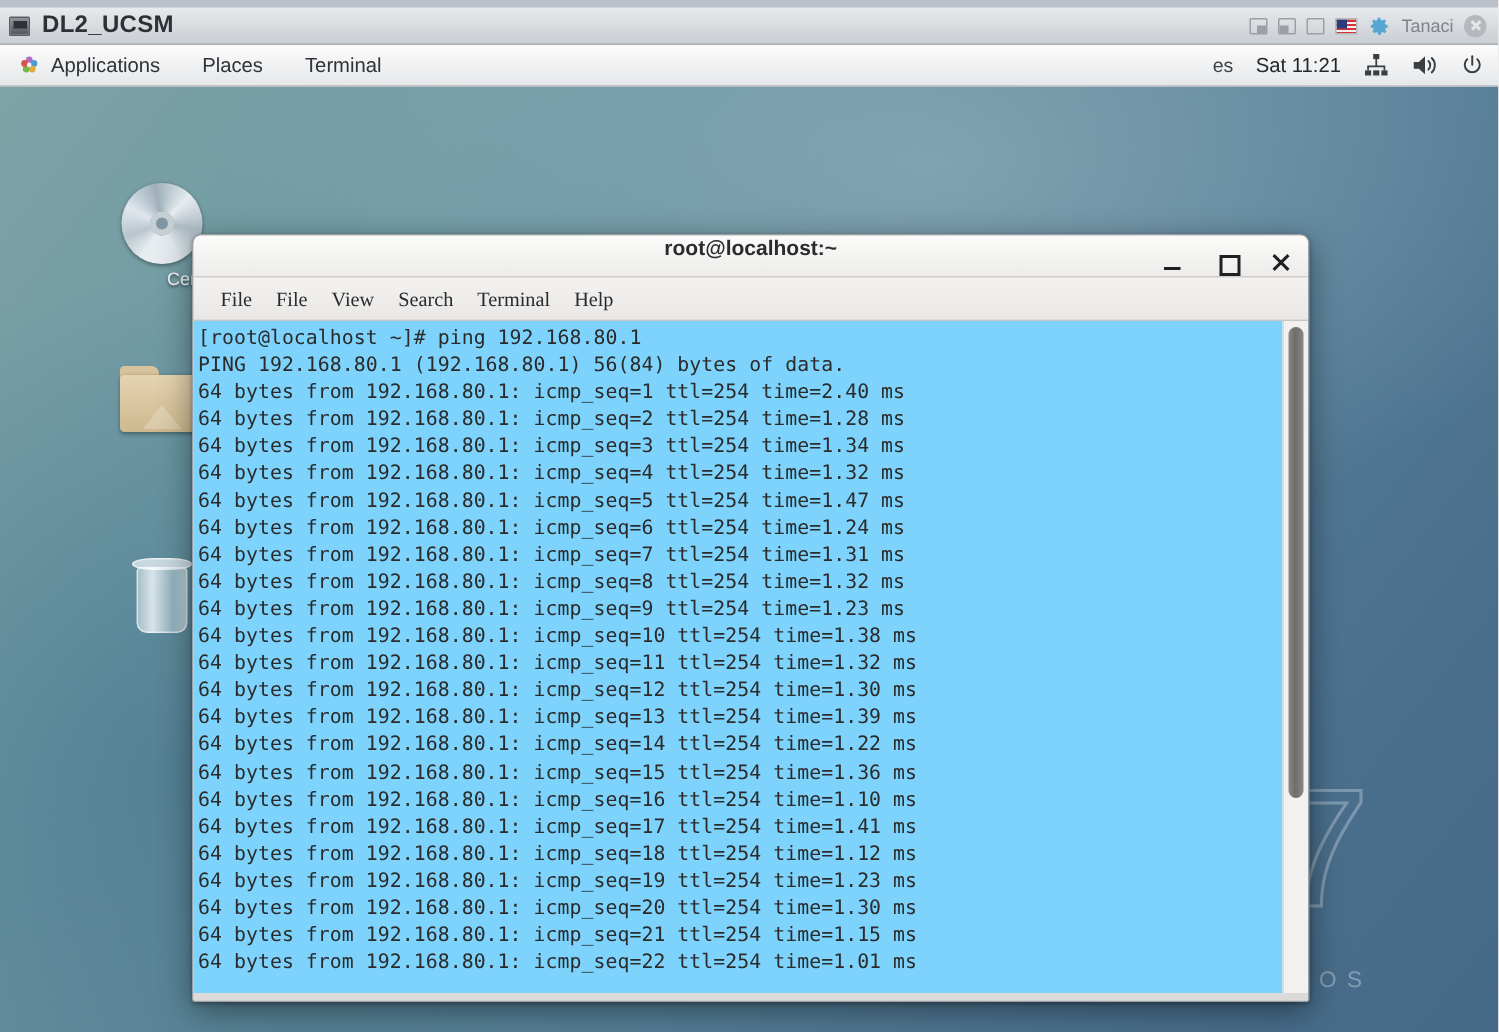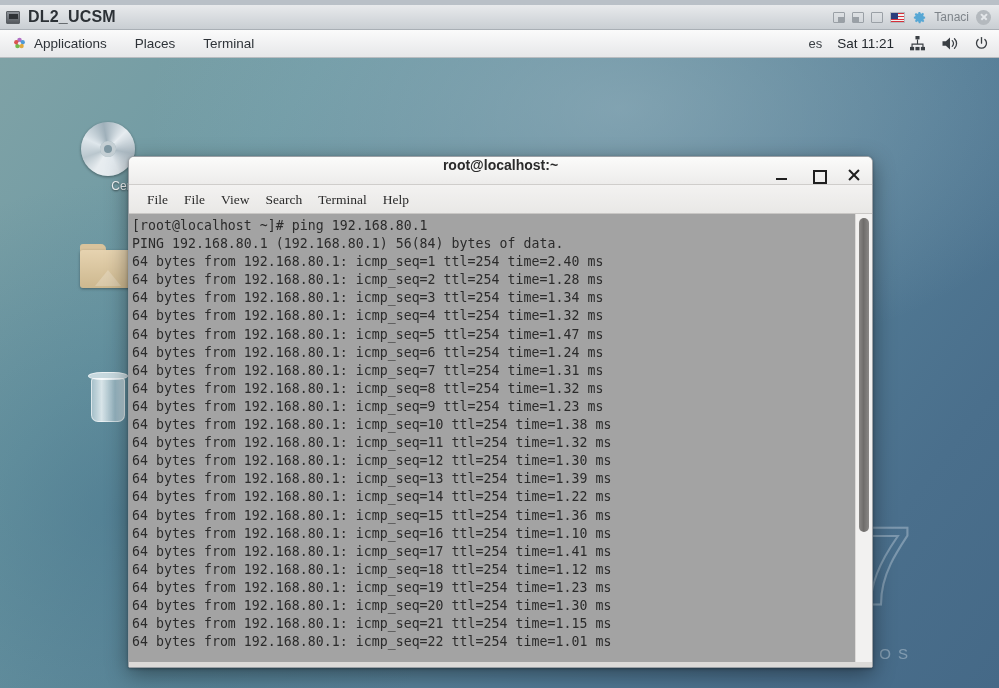--- a/index.html
+++ b/index.html
@@ -399,21 +399,21 @@
     color: #2a2a2a;
     padding: 0 8px;
     height: 29px;
     line-height: 29px;
     cursor: default;
     font-family: Liberation Serif, serif;
   }
 
   .term-body {
     flex: 1;
-    background: #a3a3a3;
+    background: #7dd3fc;
     position: relative;
     display: flex;
     overflow: hidden;
   }
   .term-text {
     flex: 1;
     padding: 3px 0 0 3px;
     font-family: "DejaVu Sans Mono", "Liberation Mono", monospace;
     font-size: 13.2px;
     line-height: 18.1px;

